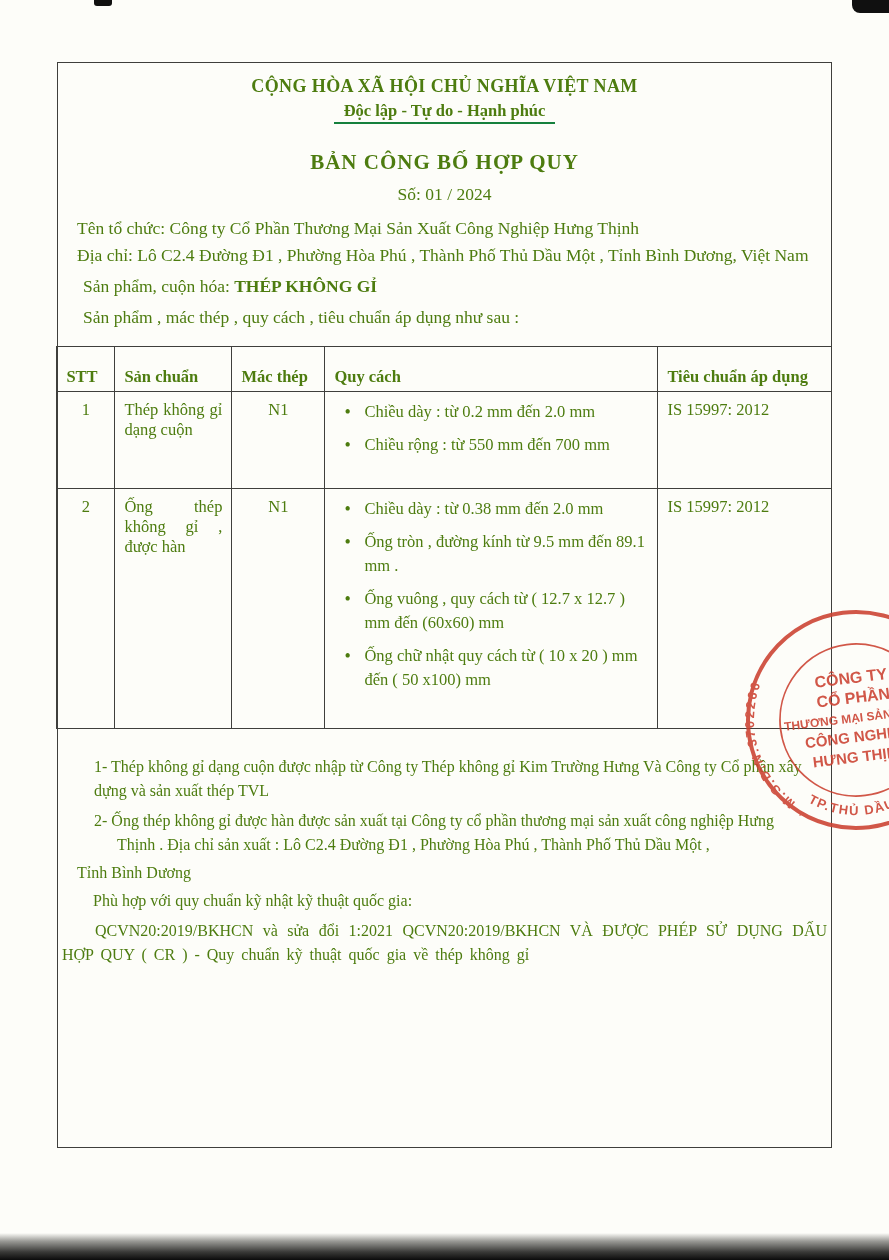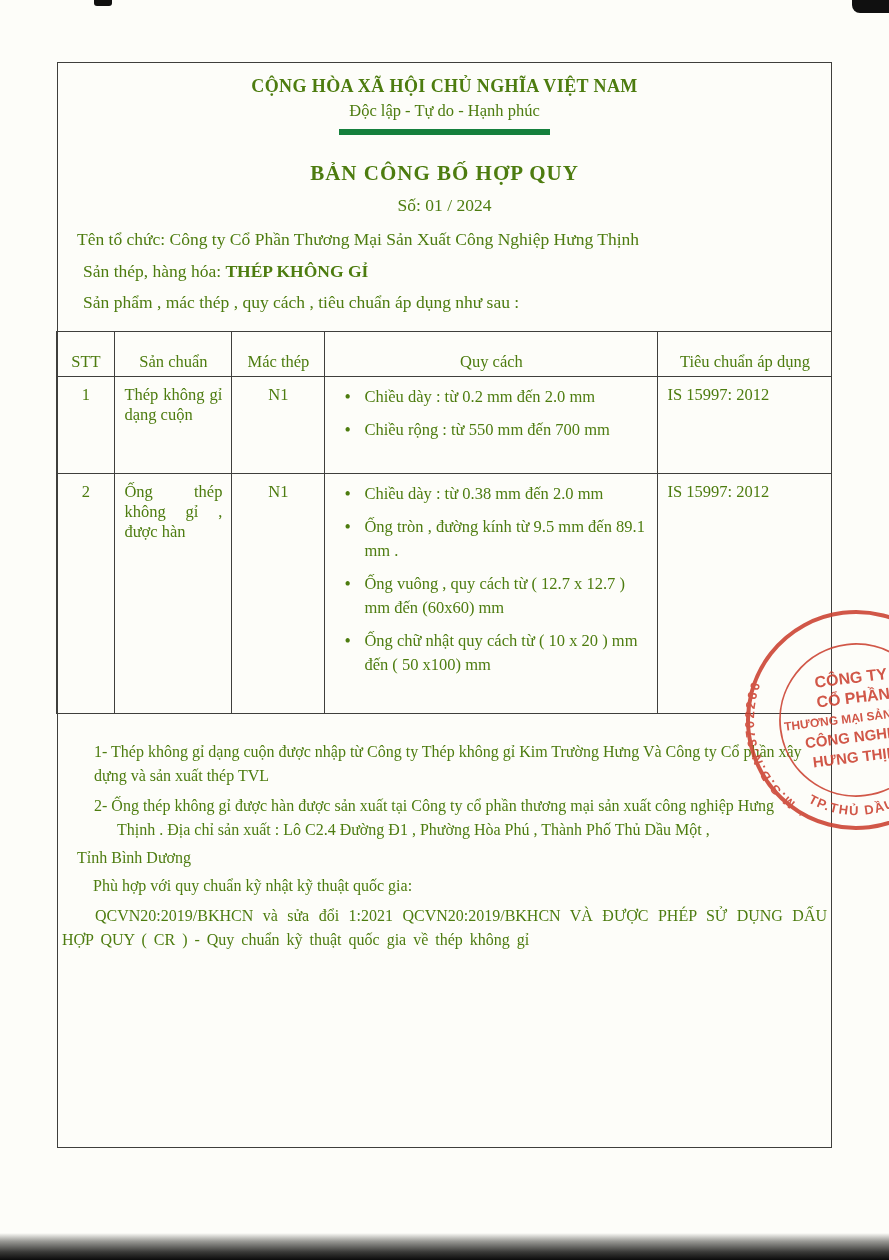--- a/index.html
+++ b/index.html
@@ -23,40 +23,40 @@
   
   .frame{
     position:absolute;left:57px;top:62px;width:775px;height:1086px;
     border:1.6px solid #3f3f3c;
     box-sizing:border-box;
     padding:12px 0 0 0;
   }
   .nat-header{text-align:center;}
   .nat1{font-weight:bold;font-size:18px;letter-spacing:.4px;line-height:1.3;}
   .nat2{margin-top:3px;font-size:16.5px;}
-  .nat2 span{font-weight:normal;display:inline-block;padding:0 10px 8px 10px;border-bottom:6px solid #15803d;}
+  .nat2 span{font-weight:bold;display:inline-block;padding:0 10px 1px 10px;border-bottom:2px solid #15803d;}
   .doc-title{margin:26px 0 0 0;text-align:center;font-size:21px;letter-spacing:1px;font-weight:bold;}
   .doc-number{margin-top:9px;text-align:center;font-size:17.5px;}
   .body-text{margin:10px 18px 0 19px;font-size:17.5px;line-height:1.5;}
   .body-text p{margin:0;}
   .body-text p.sp{margin-top:5px;margin-left:6px;}
   .body-text p.gap{margin-top:4px;}
   
   table.spec{
     width:775px;margin-top:16px;margin-left:-1.6px;
     border-collapse:collapse;table-layout:fixed;
     font-size:16.5px;
   }
   table.spec th, table.spec td{
     border:1.4px solid #3f3f3c;
     vertical-align:top;
     padding:8px 9px;
     box-sizing:border-box;
   }
-  table.spec th{font-weight:normal;text-align:center;height:40px;vertical-align:middle;padding-top:20px;padding-bottom:4px;}
+  table.spec th{font-weight:bold;text-align:left;height:40px;vertical-align:middle;padding-top:20px;padding-bottom:4px;}
   col.c-stt{width:58px;}col.c-sp{width:117px;}col.c-mac{width:93px;}col.c-qc{width:333px;}col.c-tc{width:174px;}
   th.center,td.center{text-align:center;}
   tr.r1 td{height:97px;}
   tr.r2 td{height:240px;}
   td.just{text-align:justify;}
   ul.qc{list-style:none;margin:0;padding:0 0 0 30px;}
   ul.qc li{position:relative;margin:0 0 9px 0;line-height:1.45;}
   ul.qc li::before{content:"•";position:absolute;left:-20px;top:-1px;font-size:18px;}
   
   .notes{margin:26px 18px 0 19px;font-size:16px;line-height:1.5;}
@@ -84,21 +84,22 @@
       <div class="nat2">
         <span>Độc lập - Tự do - Hạnh phúc</span>
       </div>
     </div>
 
     <div class="doc-title">BẢN CÔNG BỐ HỢP QUY</div>
     <div class="doc-number">Số: 01 / 2024</div>
 
     <div class="body-text">
       <p>Tên tổ chức: Công ty Cổ Phần Thương Mại Sản Xuất Công Nghiệp Hưng Thịnh</p>
-      <p class="sp"><span>Sản thép, hàng hóa: </span><strong>THÉP KHÔNG GỈ</strong></p>
+      <p>Địa chỉ: Lô C2.4 Đường Đ1 , Phường Hòa Phú , Thành Phố Thủ Dầu Một , Tỉnh Bình Dương, Việt Nam</p>
+      <p class="sp"><span>Sản phẩm, cuộn hóa: </span><strong>THÉP KHÔNG GỈ</strong></p>
       <p class="sp">Sản phẩm , mác thép , quy cách , tiêu chuẩn áp dụng như sau :</p>
     </div>
 
     <table class="spec">
       <colgroup>
         <col class="c-stt">
           <col class="c-sp">
           <col class="c-mac">
           <col class="c-qc">
           <col class="c-tc">

